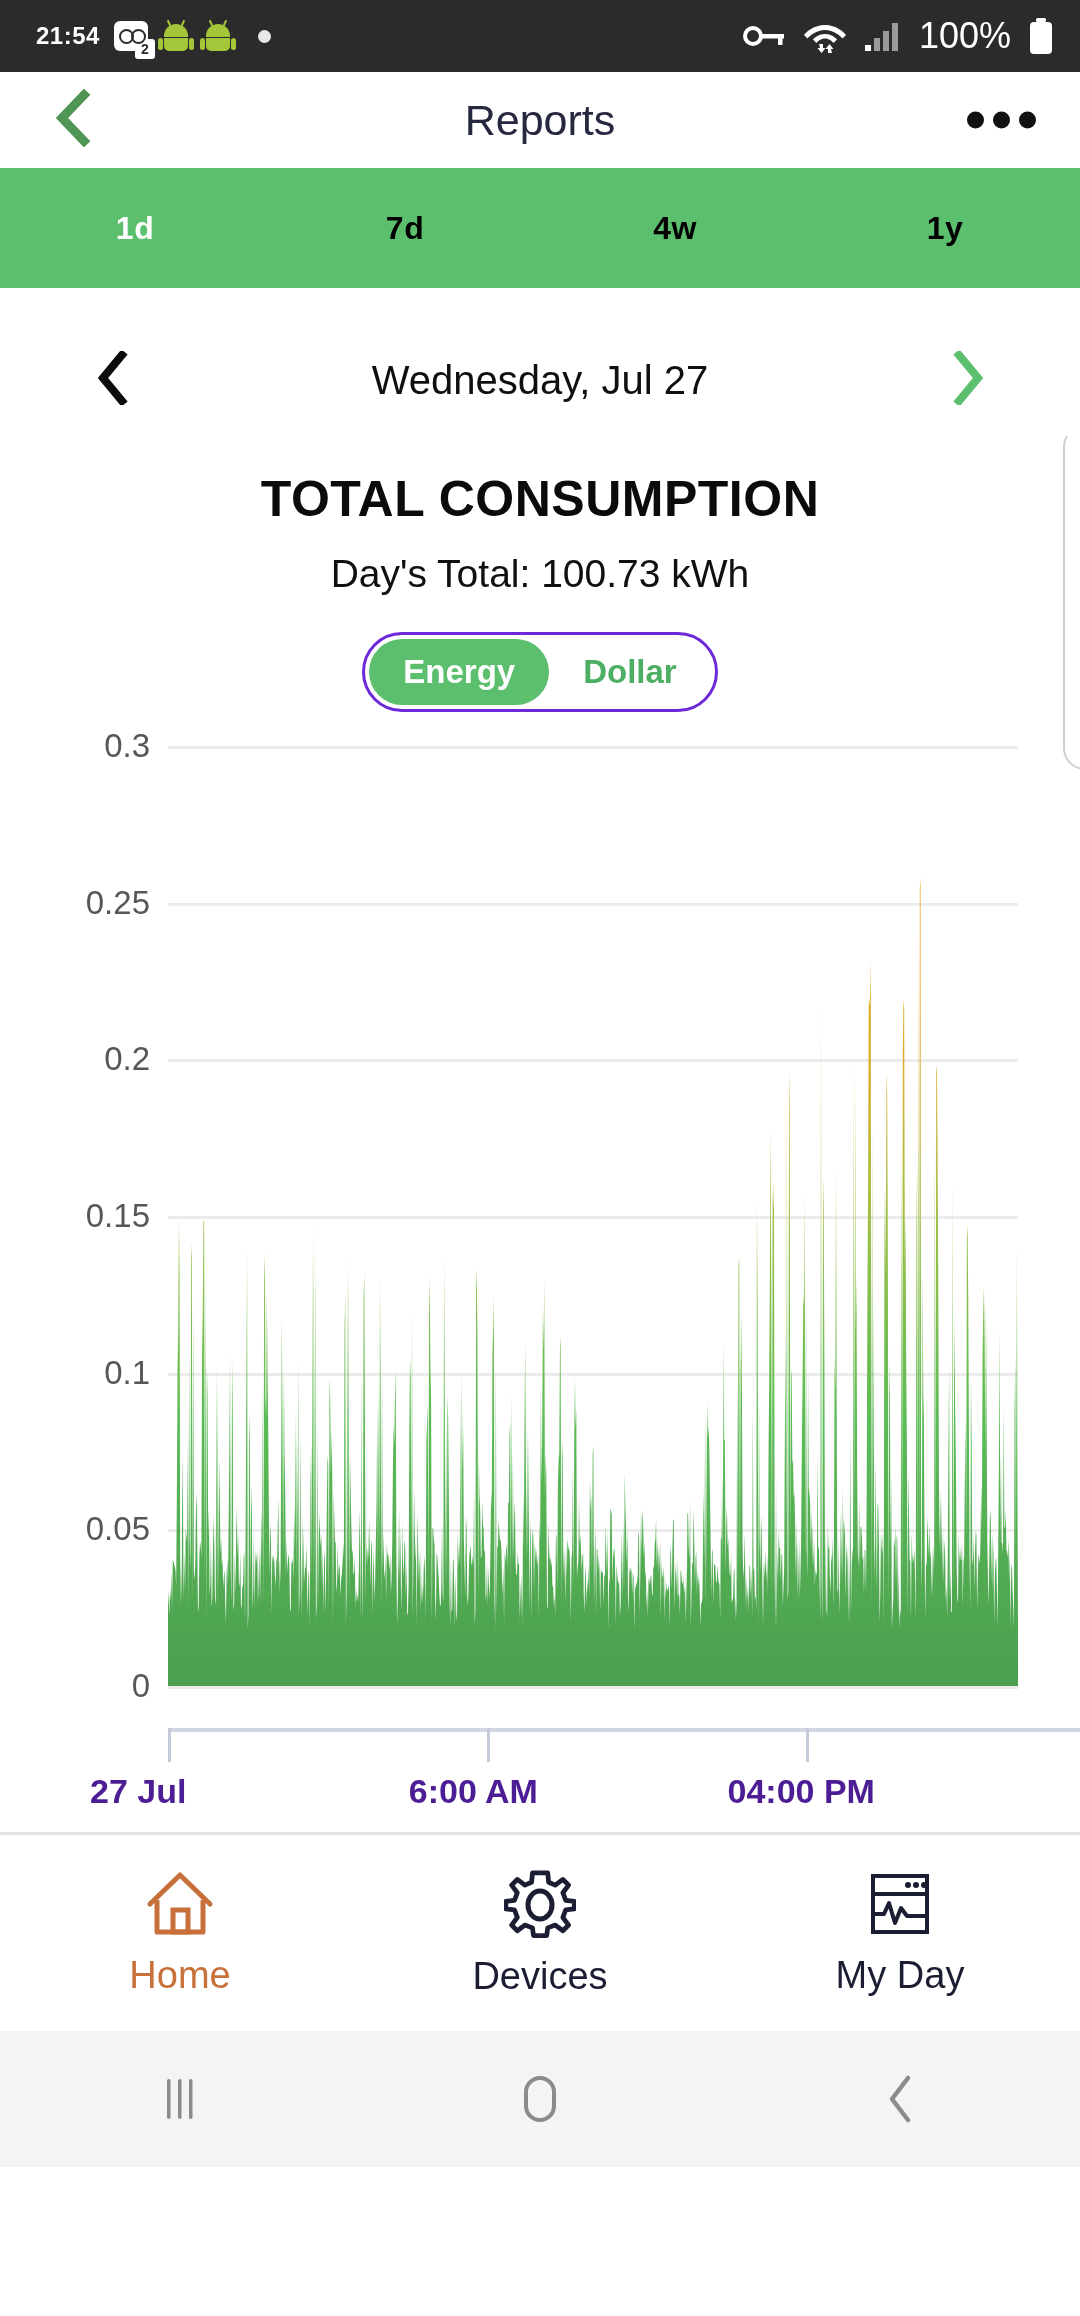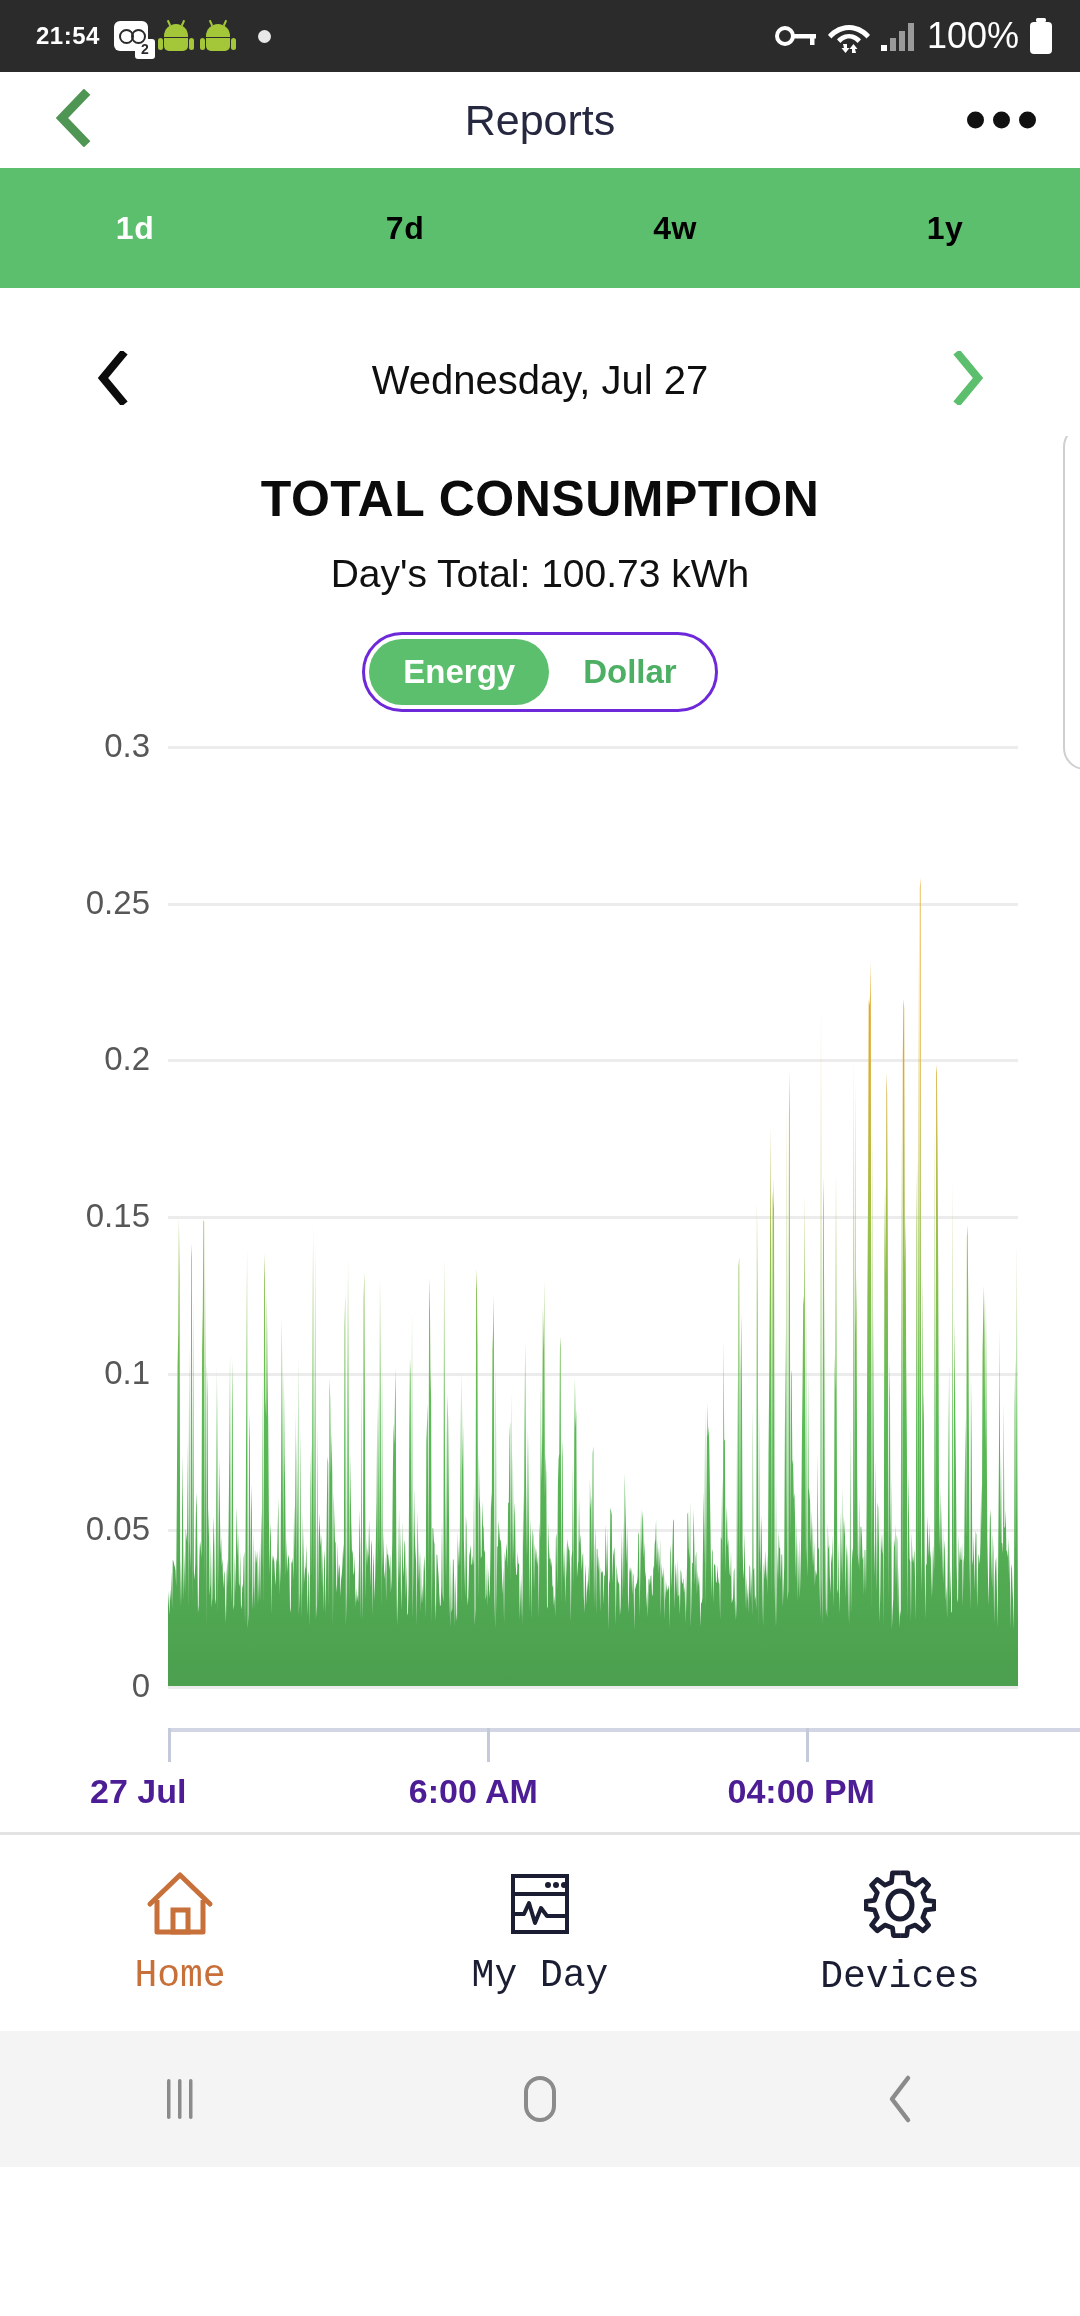--- a/index.html
+++ b/index.html
@@ -6,21 +6,21 @@
   html,body { width:1080px; height:2316px; background:#ffffff;
     font-family:"Liberation Sans", sans-serif; overflow:hidden; }
 
   
   .statusbar{
     height:72px; background:#2b2b2b; color:#fff;
     display:flex; align-items:center; justify-content:space-between;
     padding:0 26px 0 36px;
   }
   .sb-left{ display:flex; align-items:center; gap:14px; }
-  .sb-right{ display:flex; align-items:center; gap:9px; }
+  .sb-right{ display:flex; align-items:center; gap:17px; }
   .sb-clock{ font-size:24px; letter-spacing:.5px; font-weight:700; }
   .sb-pct{ font-size:36px; font-weight:400; letter-spacing:0px; }
   .vm-icon{ width:34px; height:30px; background:#fff; border-radius:6px; position:relative; }
   .vm-icon:before{ content:""; position:absolute; left:5px; top:8px; width:11px; height:11px;
       border:2.5px solid #2b2b2b; border-radius:50%; }
   .vm-icon:after{ content:""; position:absolute; left:17px; top:8px; width:11px; height:11px;
       border:2.5px solid #2b2b2b; border-radius:50%; }
   .vm-sub{ position:absolute; right:-7px; bottom:-8px; width:20px; height:20px; background:#fff;
       color:#2b2b2b; font-size:14px; line-height:20px; text-align:center; border-radius:3px; font-weight:700;}
   .dot-ind{ width:13px; height:13px; border-radius:50%; background:#e8e8e8; margin-left:12px;}
@@ -88,21 +88,21 @@
   
   .xaxis{ position:relative; height:140px; }
   .xline{ position:absolute; left:168px; right:0px; top:42px; height:4px; background:#d2d6e4; }
   .xtick{ position:absolute; top:42px; width:3px; height:34px; background:#c5cada; }
   .xlab{ position:absolute; top:86px; font-size:34px; font-weight:700; color:#4c1d95;
       white-space:nowrap; }
 
   .divider{ height:3px; background:#e3e3e3; margin-top:6px; }
 
   
-  .botnav{ height:196px; display:flex; background:#fff; align-items:center;font-family:Liberation Mono, monospace; }
+  .botnav{ height:196px; display:flex; background:#fff; align-items:center; }
   .nav-item{ flex:1; display:flex; flex-direction:column; align-items:center; gap:16px; }
   .nav-label{ font-size:38px; color:#1b1d33; }
   .nav-item.active .nav-label{ color:#c8703a; }
 
   
   .sysnav{ height:136px; background:#f4f4f4; display:flex; align-items:center; }
   .sysnav div{ flex:1; display:flex; justify-content:center; align-items:center; }
 </style>
 </head>
 <body>
@@ -258,40 +258,40 @@
 <div class="botnav">
   <div class="nav-item active">
     <svg width="72" height="68" viewBox="0 0 72 68">
       <path d="M6 34 L36 5 L66 34" fill="none" stroke="#c8703a" stroke-width="5" stroke-linejoin="round" stroke-linecap="round"></path>
       <path d="M13 30 L13 62 L59 62 L59 30" fill="none" stroke="#c8703a" stroke-width="5" stroke-linejoin="round"></path>
       <rect x="29" y="40" width="15" height="22" fill="none" stroke="#c8703a" stroke-width="5"></rect>
     </svg>
     <span class="nav-label">Home</span>
   </div>
   <div class="nav-item">
+    <svg width="72" height="70" viewBox="0 0 72 70">
+      <g fill="none" stroke="#1b1d33" stroke-width="5" stroke-linejoin="round">
+        <path d="M36 4 L44 4 L45 14 L52 17 L60 11 L66 17 L60 25 L63 33 L72 34 L72 42 L63 43 L60 51 L66 59 L60 65 L52 59 L44 62 L43 70 L36 70" transform="scale(0.95) translate(2,0)"></path>
+        <path d="M36 4 L28 4 L27 14 L20 17 L12 11 L6 17 L12 25 L9 33 L0 34 L0 42 L9 43 L12 51 L6 59 L12 65 L20 59 L28 62 L29 70 L36 70" transform="scale(0.95) translate(2,0)"></path>
+        <ellipse cx="36" cy="36" rx="12" ry="14"></ellipse>
+      </g>
+    </svg>
+    <span class="nav-label">Devices</span>
+  </div>
+  <div class="nav-item">
     <svg width="70" height="68" viewBox="0 0 70 68">
       <rect x="8" y="6" width="54" height="56" fill="none" stroke="#1b1d33" stroke-width="4"></rect>
       <line x1="8" y1="24" x2="62" y2="24" stroke="#1b1d33" stroke-width="4"></line>
       <circle cx="43" cy="15" r="3" fill="#1b1d33"></circle>
       <circle cx="51" cy="15" r="3" fill="#1b1d33"></circle>
       <circle cx="59" cy="15" r="3" fill="#1b1d33"></circle>
       <polyline points="10,44 19,44 24,33 30,53 36,38 42,46 62,46" fill="none" stroke="#1b1d33" stroke-width="4" stroke-linejoin="round"></polyline>
     </svg>
     <span class="nav-label">My Day</span>
   </div>
-  <div class="nav-item">
-    <svg width="72" height="70" viewBox="0 0 72 70">
-      <g fill="none" stroke="#1b1d33" stroke-width="5" stroke-linejoin="round">
-        <path d="M36 4 L44 4 L45 14 L52 17 L60 11 L66 17 L60 25 L63 33 L72 34 L72 42 L63 43 L60 51 L66 59 L60 65 L52 59 L44 62 L43 70 L36 70" transform="scale(0.95) translate(2,0)"></path>
-        <path d="M36 4 L28 4 L27 14 L20 17 L12 11 L6 17 L12 25 L9 33 L0 34 L0 42 L9 43 L12 51 L6 59 L12 65 L20 59 L28 62 L29 70 L36 70" transform="scale(0.95) translate(2,0)"></path>
-        <ellipse cx="36" cy="36" rx="12" ry="14"></ellipse>
-      </g>
-    </svg>
-    <span class="nav-label">Devices</span>
-  </div>
 </div>
 
 <div class="sysnav">
   <div>
     <svg width="42" height="48" viewBox="0 0 42 48">
       <rect x="8" y="4" width="3.5" height="40" rx="1.7" fill="#8b8b8b"></rect>
       <rect x="19" y="4" width="3.5" height="40" rx="1.7" fill="#8b8b8b"></rect>
       <rect x="30" y="4" width="3.5" height="40" rx="1.7" fill="#8b8b8b"></rect>
     </svg>
   </div>

